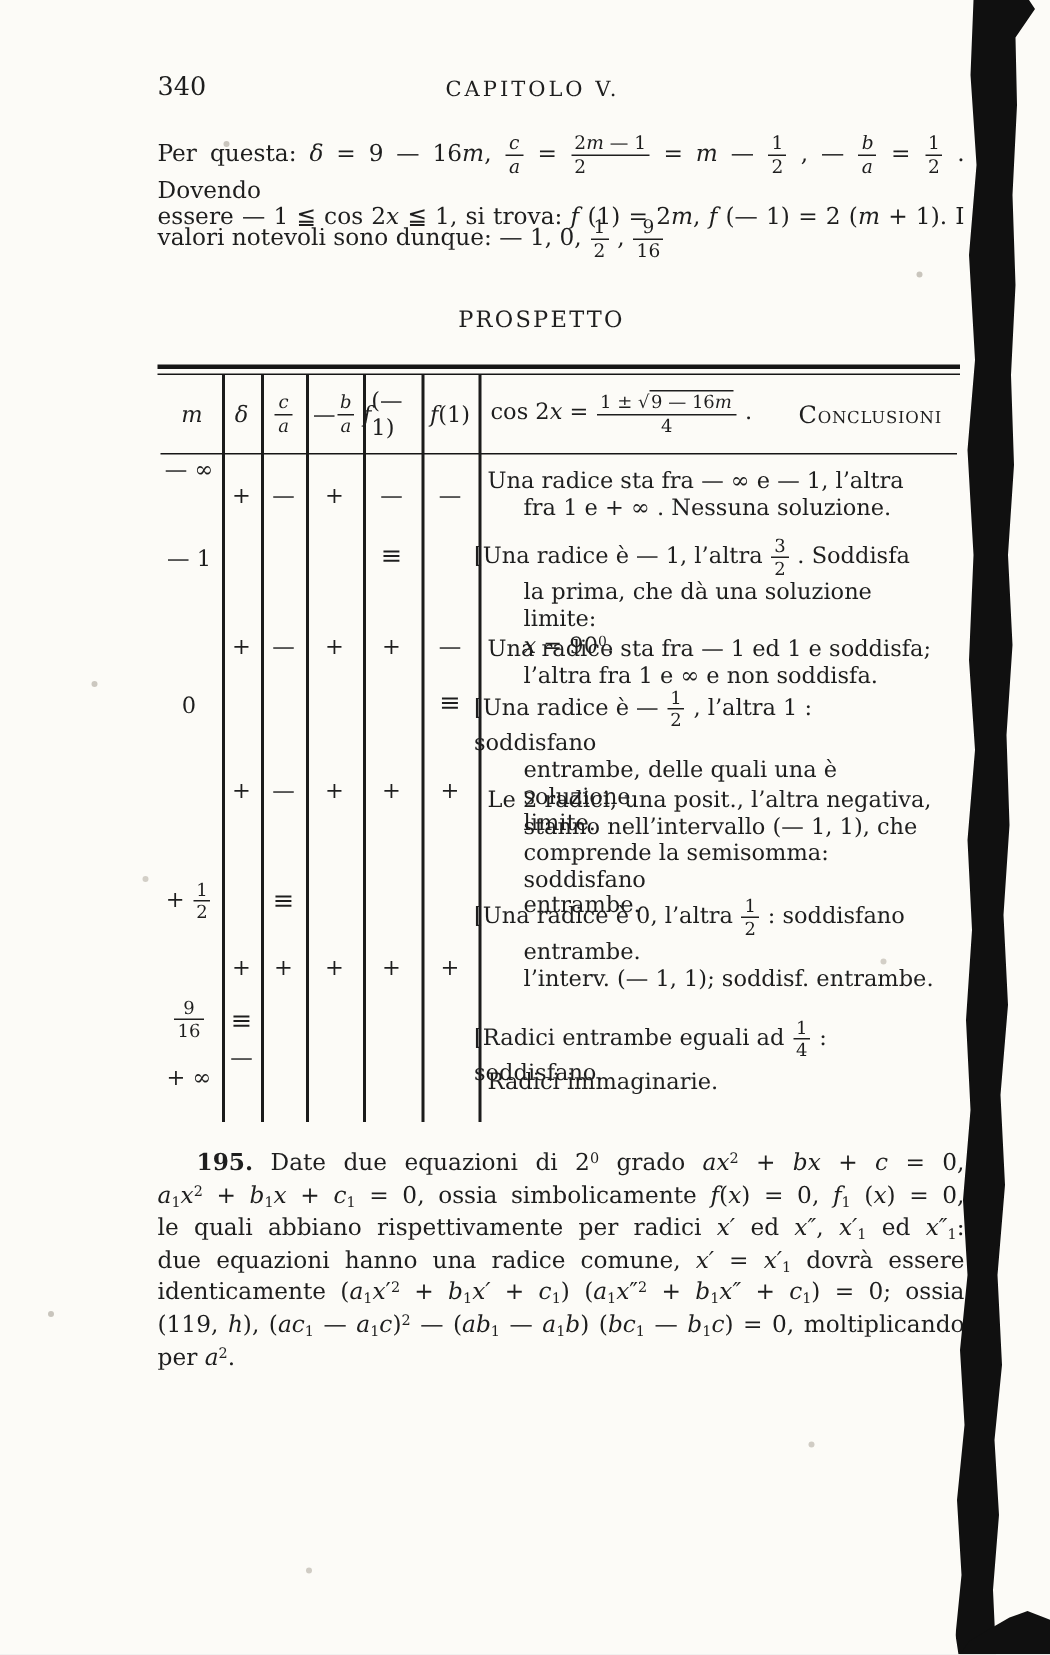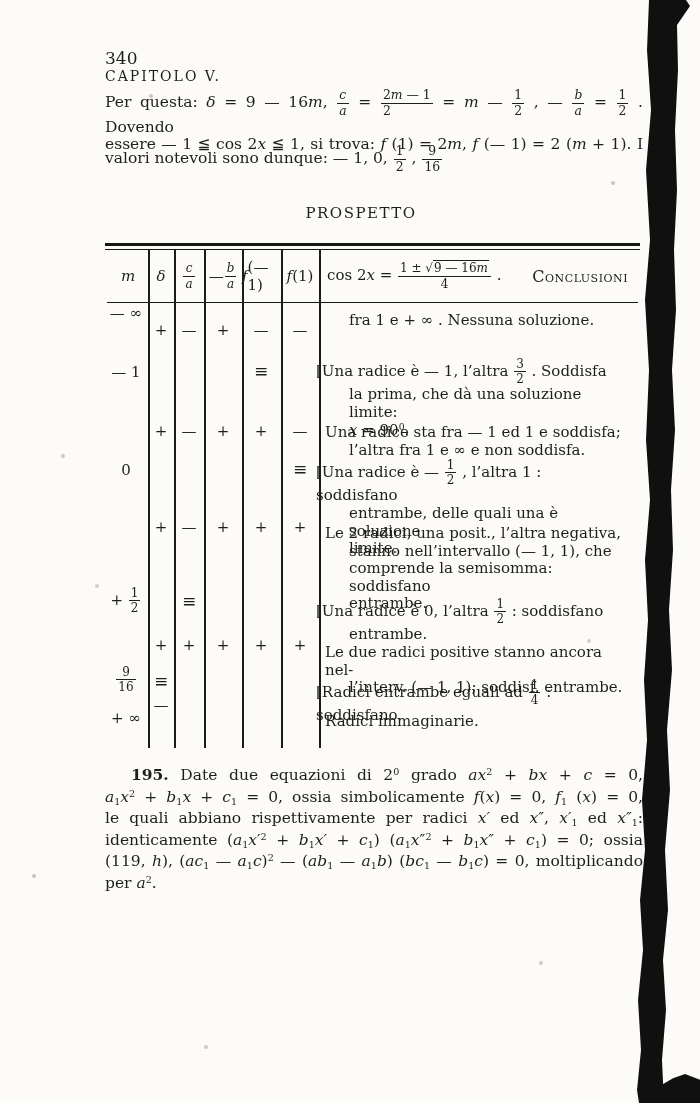--- a/index.html
+++ b/index.html
@@ -25,21 +25,21 @@
   
   sup{font-size:0.62em;vertical-align:0.5em;line-height:0;}
   sub{font-size:0.62em;vertical-align:-0.28em;line-height:0;}
   .frac{display:inline-flex;flex-direction:column;vertical-align:middle;text-align:center;
     font-size:0.8em;line-height:1.18;margin:0 1px;}
   .frac .num{border-bottom:1px solid currentColor;padding:0 2px;}
   .frac .den{padding:0 2px;}
   .radbar{border-top:1px solid currentColor;padding:0 1px;text-align:center;}
   
   .pageno{position:absolute;left:105px;top:48px;font-size:17px;}
-  .chapter{position:absolute;left:105px;top:68px;width:500px;
+  .chapter{position:absolute;left:105px;top:52px;width:500px;text-align:center;
     font-size:14px;letter-spacing:2px;}
   
   .intro{position:absolute;left:105px;top:84px;width:538px;font-size:15.5px;}
   .intro .l{position:absolute;left:0;right:0;}
   .intro .l0{top:4px;}
   .intro .l1{top:39px;margin-top:12px;}
   .intro .l2{top:60px;}
   .jlast{text-align:justify;text-align-last:justify;}
   
   .ptitle{position:absolute;left:105px;top:204px;width:512px;text-align:center;
@@ -149,20 +149,21 @@
     </div>
 
     <div id="tbody">
         <div class="mcell" style="top: 64px;">— ∞</div>
         <div class="sign" style="top: 82px; left: 43px;">+</div>
         <div class="sign" style="top: 82px; left: 71px;">—</div>
         <div class="sign" style="top: 82px; left: 105px;">+</div>
         <div class="sign" style="top: 82px; left: 143px;">—</div>
         <div class="sign" style="top: 82px; left: 182px;">—</div>
         <div class="cblock" style="top: 72px;">
+          <div class="cline">Una radice sta fra — ∞ e — 1, l’altra</div>
           <div class="cline indent">fra 1 e + ∞ . Nessuna soluzione.</div>
         </div>
         <div class="mcell" style="top: 123px;">— 1</div>
         <div class="sign equiv" style="top: 123px; left: 143px;">≡</div>
         <div class="cblock" style="top: 117px;">
           <div class="cline bracket">[Una radice è — 1, l’altra <span class="frac">
               <span class="num">3</span>
               <span class="den">2</span>
             </span> . Soddisfa</div>
           <div class="cline indent">la prima, che dà una soluzione limite:</div>
@@ -209,21 +210,20 @@
               <span class="den">2</span>
             </span> : soddisfano</div>
           <div class="cline indent">entrambe.</div>
         </div>
         <div class="sign" style="top: 397px; left: 43px;">+</div>
         <div class="sign" style="top: 397px; left: 71px;">+</div>
         <div class="sign" style="top: 397px; left: 105px;">+</div>
         <div class="sign" style="top: 397px; left: 143px;">+</div>
         <div class="sign" style="top: 397px; left: 182px;">+</div>
         <div class="cblock" style="top: 404px;">
-          <div class="cline">Le due radici positive stanno ancora nel-</div>
           <div class="cline indent">l’interv. (— 1, 1); soddisf. entrambe.</div>
         </div>
         <div class="mcell" style="top: 425px;"><span class="frac">
             <span class="num">9</span>
             <span class="den">16</span>
           </span></div>
         <div class="sign equiv" style="top: 433px; left: 43px;">≡</div>
         <div class="cblock" style="top: 438px;">
           <div class="cline bracket">[Radici entrambe eguali ad <span class="frac">
               <span class="num">1</span>
@@ -235,20 +235,21 @@
         <div class="cblock" style="top: 473px;">
           <div class="cline">Radici immaginarie.</div>
         </div>
       </div>
   </div>
 
   <div class="p195">
     <div class="pl ind"><b>195.</b> Date due equazioni di 2<sup>0</sup> grado <i>ax</i><sup>2</sup> + <i>bx</i> + <i>c</i> = 0,</div>
     <div class="pl"><i>a</i><sub>1</sub><i>x</i><sup>2</sup> + <i>b</i><sub>1</sub><i>x</i> + <i>c</i><sub>1</sub> = 0, ossia simbolicamente <i>f</i>(<i>x</i>) = 0, <i>f</i><sub>1</sub> (<i>x</i>) = 0,</div>
     <div class="pl">le quali abbiano rispettivamente per radici <i>x′</i> ed <i>x″</i>, <i>x′</i><sub>1</sub> ed <i>x″</i><sub>1</sub>:</div>
+    <div class="pl">due equazioni hanno una radice comune, <i>x′</i> = <i>x′</i><sub>1</sub> dovrà essere</div>
     <div class="pl">identicamente (<i>a</i><sub>1</sub><i>x</i>′<sup>2</sup> + <i>b</i><sub>1</sub><i>x′</i> + <i>c</i><sub>1</sub>) (<i>a</i><sub>1</sub><i>x</i>″<sup>2</sup> + <i>b</i><sub>1</sub><i>x″</i> + <i>c</i><sub>1</sub>) = 0; ossia</div>
     <div class="pl">(119, <i>h</i>), (<i>ac</i><sub>1</sub> — <i>a</i><sub>1</sub><i>c</i>)<sup>2</sup> — (<i>ab</i><sub>1</sub> — <i>a</i><sub>1</sub><i>b</i>) (<i>bc</i><sub>1</sub> — <i>b</i><sub>1</sub><i>c</i>) = 0, moltiplicando</div>
     <div class="pl lastline">per <i>a</i><sup>2</sup>.</div>
   </div>
 
   <div class="band"></div>
   <div class="blob"></div>
 </div>
 
 </body></html>

